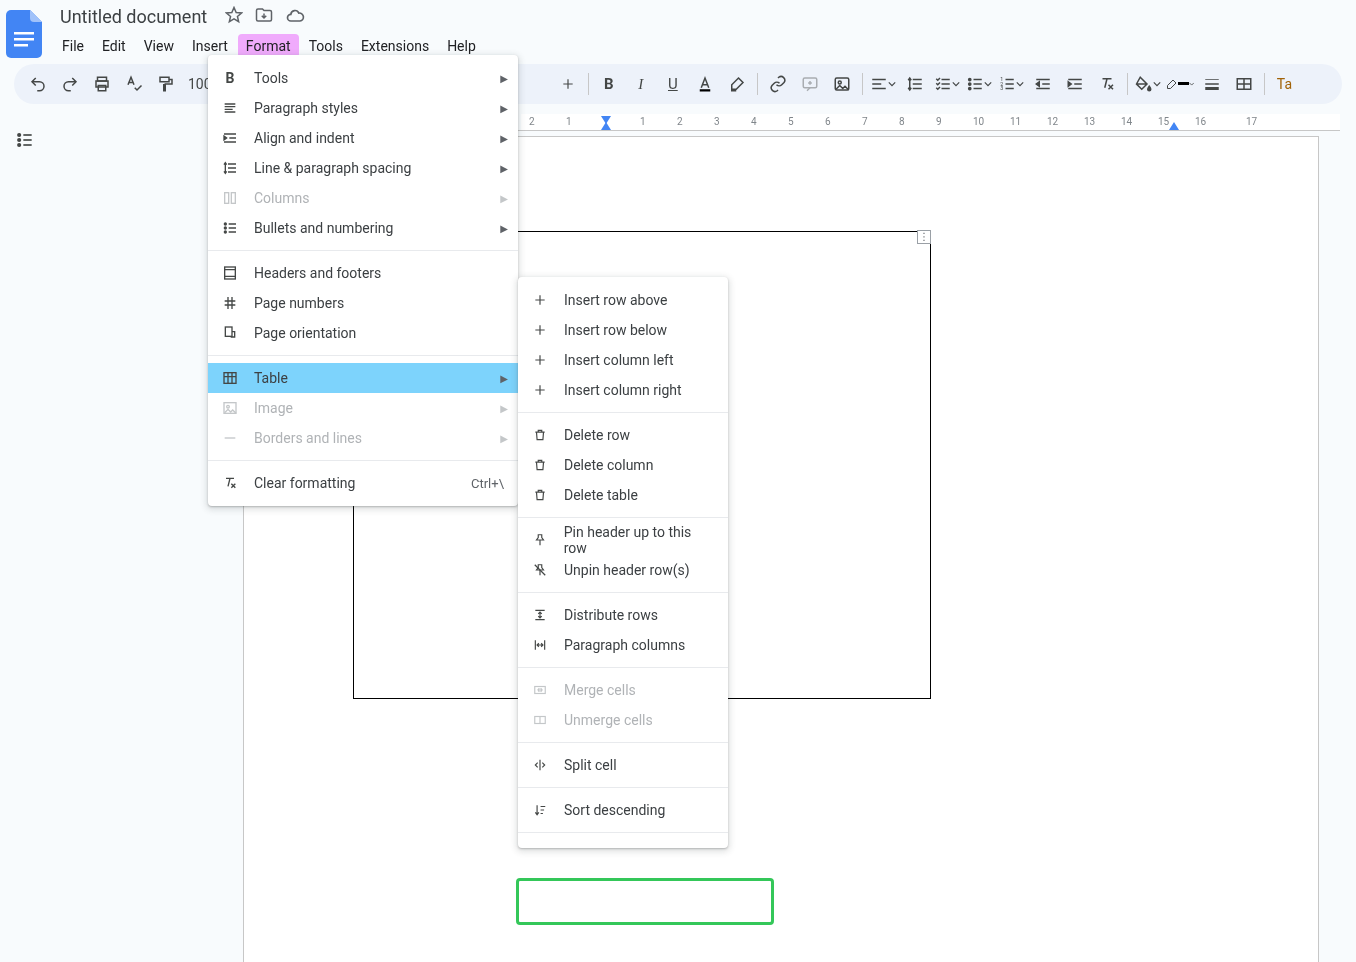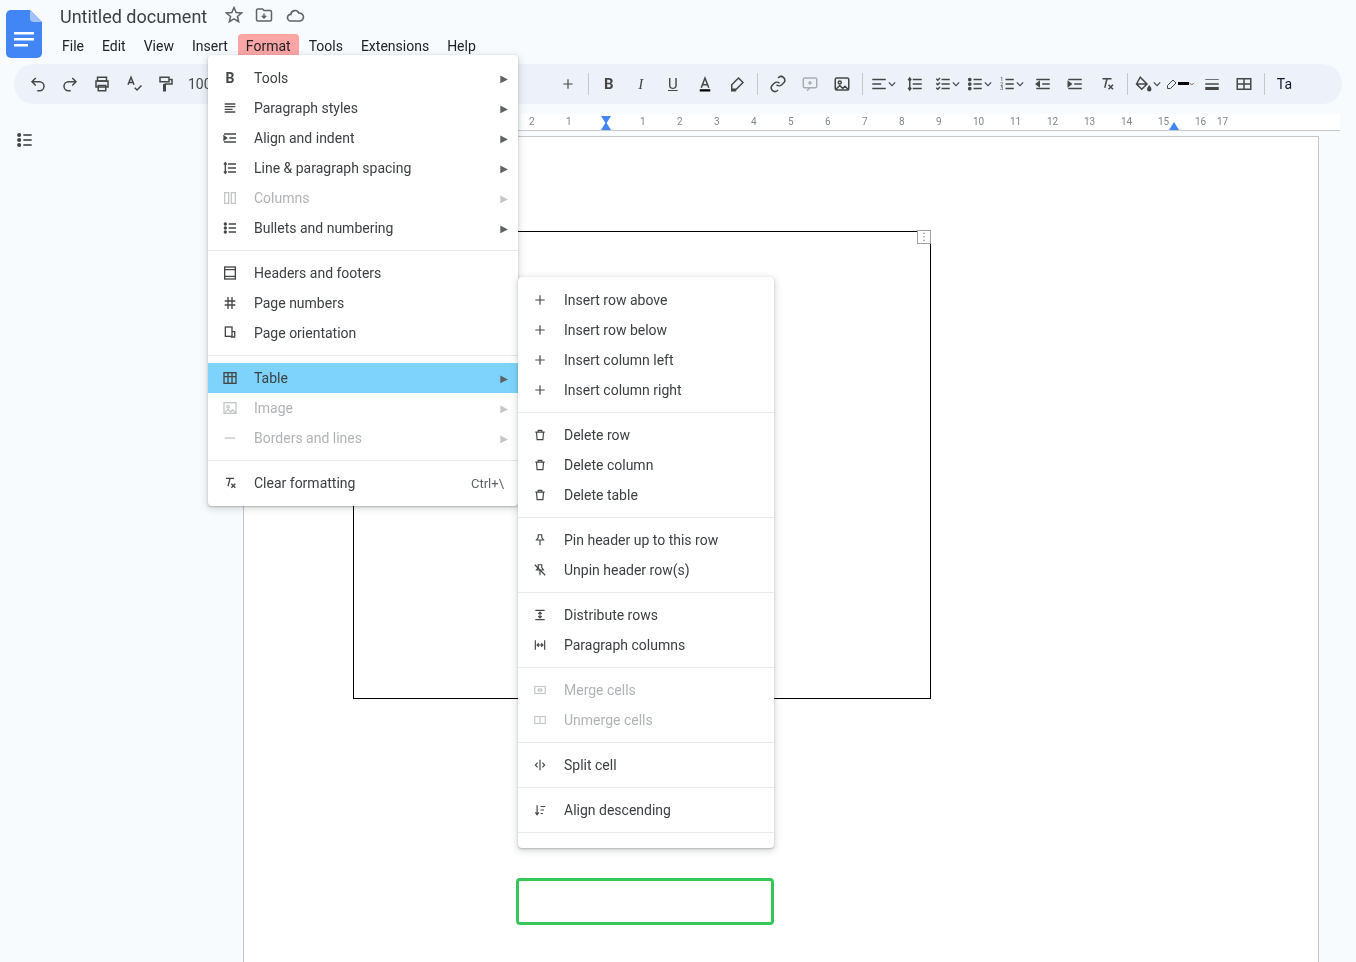--- a/index.html
+++ b/index.html
@@ -4,21 +4,21 @@
 <style>
 html,body{margin:0;padding:0;font-family:"Google Sans",Roboto,Arial,sans-serif;font-size:14px;color:#3c4043;background:#f8fbfd;overflow:hidden;width:1356px;height:962px;}
 .header{height:64px;display:flex;align-items:flex-start;background:#f8fbfd;}
 .doc-icon{width:40px;height:40px;margin:10px 8px 0 6px;}
 .title-area{display:flex;flex-direction:column;margin-top:6px;}
 .title-row{display:flex;align-items:flex-start;gap:12px;height:24px;}
 .doc-title{font-size:18px;color:#3c4043;padding:0 6px;min-width:20px;}
 .icon-btn{display:inline-flex;align-items:center;justify-content:center;color:#5f6368}
 .menu-bar{display:flex;gap:2px;margin-top:4px;}
 .menu-item{padding:4px 8px;font-size:14px;color:#202124;border-radius:4px;cursor:default}
-.menu-item.open{background:#fca5a5}
+.menu-item.open{background:#f0abfc}
 .toolbar-wrap{padding:0 14px 8px 14px;background:#f8fbfd;}
 .toolbar{height:40px;background:#edf2fa;border-radius:24px;display:flex;align-items:center;padding:0 10px;gap:4px;color:#444746;}
 .tb-btn{width:28px;height:28px;display:flex;align-items:center;justify-content:center;border-radius:4px;color:#444746}
 .tb-sep{width:1px;height:22px;background:#c7c7c7;margin:0 2px}
 .zoom-box{display:flex;align-items:center;gap:2px;font-size:14px;color:#444746;padding:0 4px}
 .outline-area{width:49px;padding-top:18px;display:flex;justify-content:center;color:#444746}
 .doc-area{position:absolute;left:49px;right:0;top:114px;bottom:0;background:#f8fbfd;}
 .ruler{height:16px;position:relative;margin-left:194px;margin-right:16px;font-size:10px;color:#80868b;background:#f8fbfd;border-bottom:1px solid #c7c7c7;}
 .ruler .r-main{position:absolute;left:278px;right:0;height:100%;background:#fff;}
 .page{position:absolute;top:22px;left:194px;width:1074px;background:#fff;border:1px solid #c7c7c7;height:1200px}
@@ -28,28 +28,28 @@
 .m-row{display:flex;align-items:center;height:30px;padding:0 12px 0 12px;gap:14px;position:relative}
 .m-row.disabled{color:#b0b3b6}
 .m-row .m-ic{width:20px;display:flex;justify-content:center;color:#444746}
 .m-row.disabled .m-ic{color:#c4c7c9}
 .m-row .sub-arrow{position:absolute;right:10px;color:#5f6368;font-size:10px}
 .m-row.disabled .sub-arrow{color:#c4c7c9}
 .m-row .shortcut{position:absolute;right:14px;color:#5f6368;font-size:13px}
 .m-row.hover{background:#7dd3fc}
 .m-divider{height:1px;background:#e8eaed;margin:7px 0}
 #format-menu{left:208px;top:55px;width:310px}
-#table-menu{left:518px;top:277px;width:256px}
+#table-menu{left:518px;top:277px;width:210px}
 .highlight-box{position:absolute;border:3px solid #34c759;border-radius:4px;pointer-events:none}
 
 .tick{position:absolute;top:2px;font-size:10px}
 .marker-down{position:absolute;top:2px;width:0;height:0;border-left:5px solid transparent;border-right:5px solid transparent;border-top:8px solid #4285f4}
 .marker-up{position:absolute;bottom:0;width:0;height:0;border-left:5px solid transparent;border-right:5px solid transparent;border-bottom:8px solid #4285f4}
 svg{display:block}
-.tb-text{font-size:14px;color:#0f172a;padding:0 6px}
+.tb-text{font-size:14px;color:#a16207;padding:0 6px}
 
 .tbl-handle{position:absolute;right:-1px;top:-2px;width:12px;height:12px;border:1px solid #9aa0a6;background:#fff;font-size:10px;line-height:10px;display:flex;align-items:center;justify-content:center;color:#5f6368}
 </style>
 </head>
 <body>
 
 <div class="header">
   <div class="doc-icon">
     <svg width="36" height="48" viewBox="0 0 36 48">
         <path fill="#4285f4" d="M24 0H5a5 5 0 0 0-5 5v38a5 5 0 0 0 5 5h26a5 5 0 0 0 5-5V12z"></path>
@@ -308,21 +308,21 @@
     <span class="tick" style="left:656px">8</span>
     <span class="tick" style="left:693px">9</span>
     <span class="tick" style="left:730px">10</span>
     <span class="tick" style="left:767px">11</span>
     <span class="tick" style="left:804px">12</span>
     <span class="tick" style="left:841px">13</span>
     <span class="tick" style="left:878px">14</span>
     <span class="tick" style="left:915px">15</span>
     <span class="marker-up" style="left:926px"></span>
     <span class="tick" style="left:952px">16</span>
-    <span class="tick" style="left:974px">17</span>
+    <span class="tick" style="left:1003px">17</span>
   </div>
   <div class="page">
     <div class="page-table">
       <div class="tbl-handle">⋮</div>
     </div>
   </div>
 </div>
 
 <div id="format-menu" class="menu-panel">
   <div class="m-row">
@@ -578,18 +578,18 @@
       <span>Split cell</span>
     </div>
   <div class="m-divider"></div>
   <div class="m-row">
       <span class="m-ic">
         <svg width="14" height="14" viewBox="0 0 24 24" fill="none" stroke="#444746" stroke-width="2">
           <path d="M7 4v16M4 16l3 4 3-4"></path>
           <path d="M13 6h8M13 12h6M13 18h4"></path>
         </svg>
       </span>
-      <span>Align descending</span>
+      <span>Sort descending</span>
     </div>
   <div class="m-divider"></div>
 </div>
 
 <div class="highlight-box" style="left:516px;top:878px;width:252px;height:41px"></div>
 
 </body></html>

